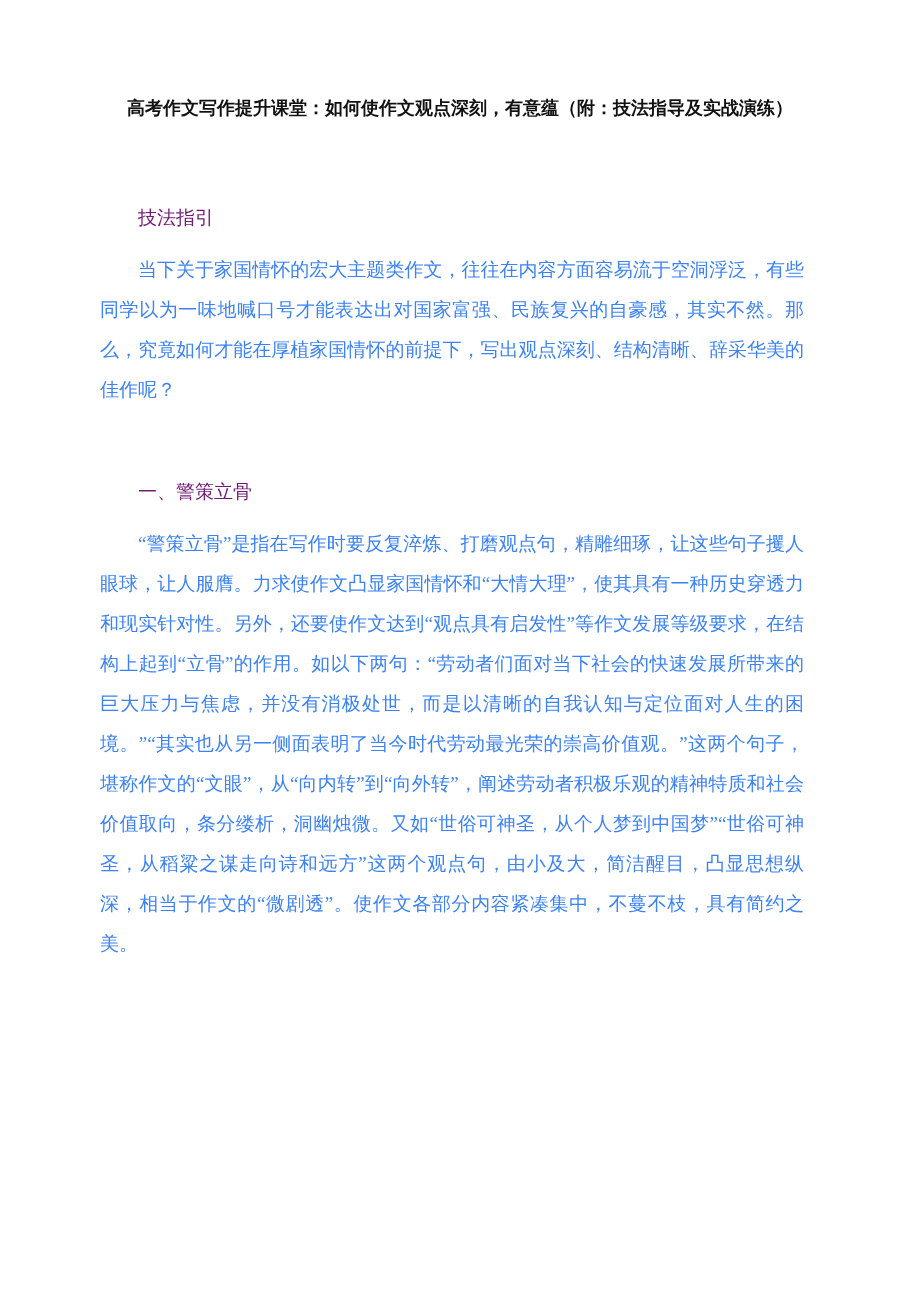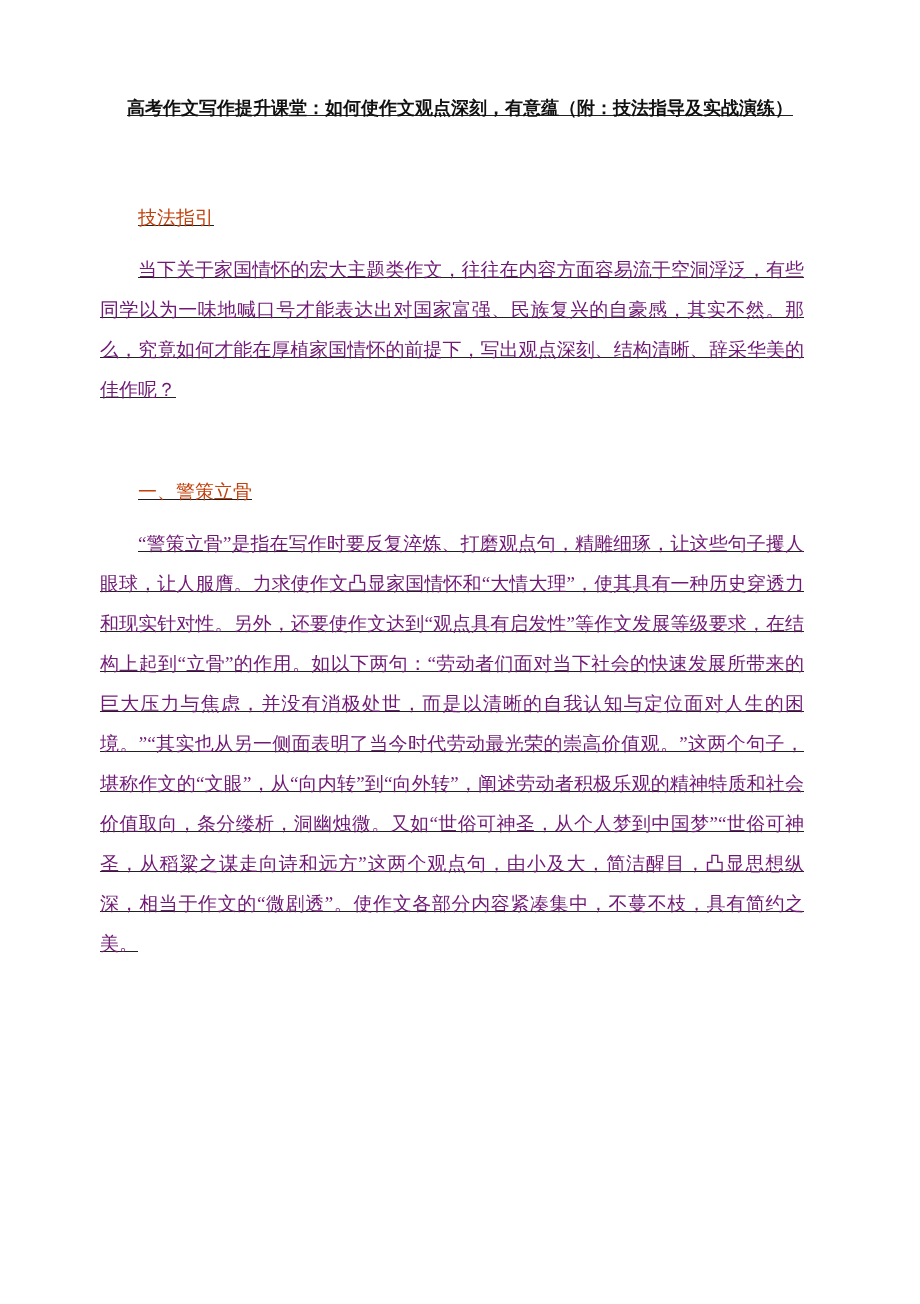--- a/index.html
+++ b/index.html
@@ -9,21 +9,20 @@
   }
   .page {
     position: relative;
     width: 920px;
     height: 1304px;
     margin: 0 auto;
     background: #ffffff;
     overflow: hidden;
     font-family: "Liberation Serif", serif;
     color: #212121;
-    text-decoration: underline;
   }
   .content {
     padding: 0 100px;
   }
   .doc-title {
     margin: 0;
     padding-top: 88px;
     font-size: 18px;
     line-height: 40px;
     font-weight: bold;
@@ -34,32 +33,32 @@
   .doc-section {
     margin: 0;
     padding: 0;
   }
   .sec-heading {
     margin: 62px 0 0 0;
     font-size: 19px;
     line-height: 40px;
     font-weight: normal;
     text-indent: 2em;
-    color: #c2410c;
+    color: #701a75;
   }
   .doc-section.first .sec-heading {
     margin-top: 70px;
   }
   .para {
     margin: 12px 16px 0 0;
     font-size: 19px;
     line-height: 40px;
     text-align: justify;
     text-indent: 2em;
-    color: #701a75;
+    color: #3b82f6;
     word-break: break-all;
   }
 </style>
 </head>
 <body>
 
 <div class="page">
   <div class="content">
 
     <h1 class="doc-title">高考作文写作提升课堂：如何使作文观点深刻，有意蕴（附：技法指导及实战演练）</h1>

